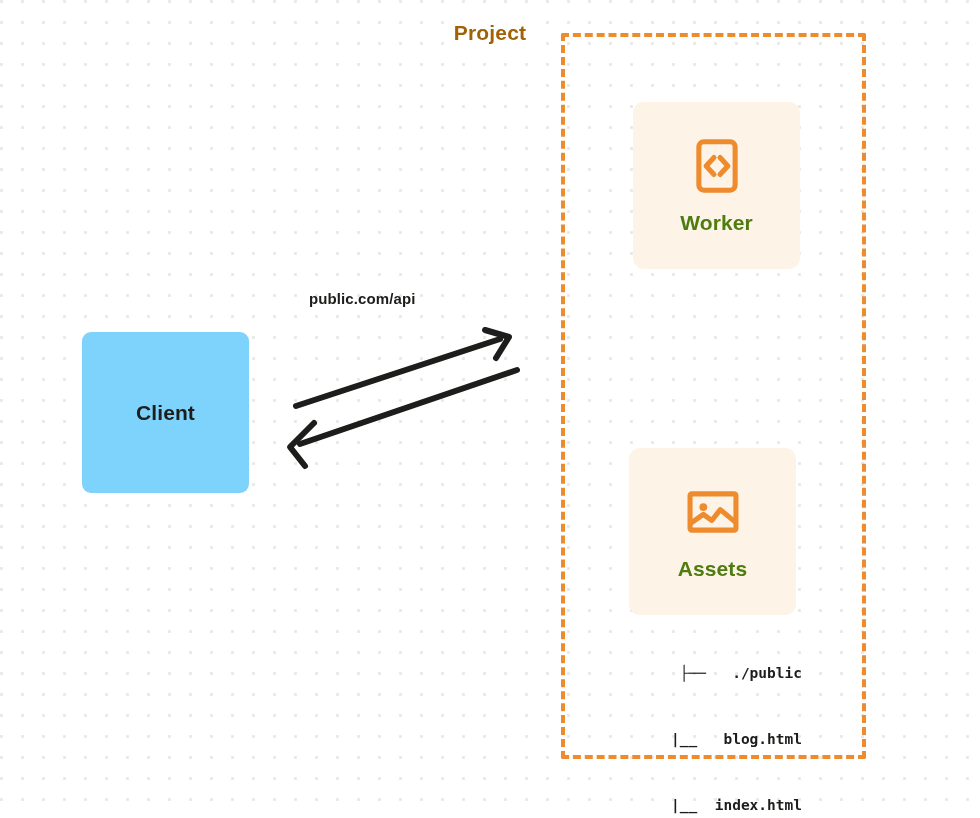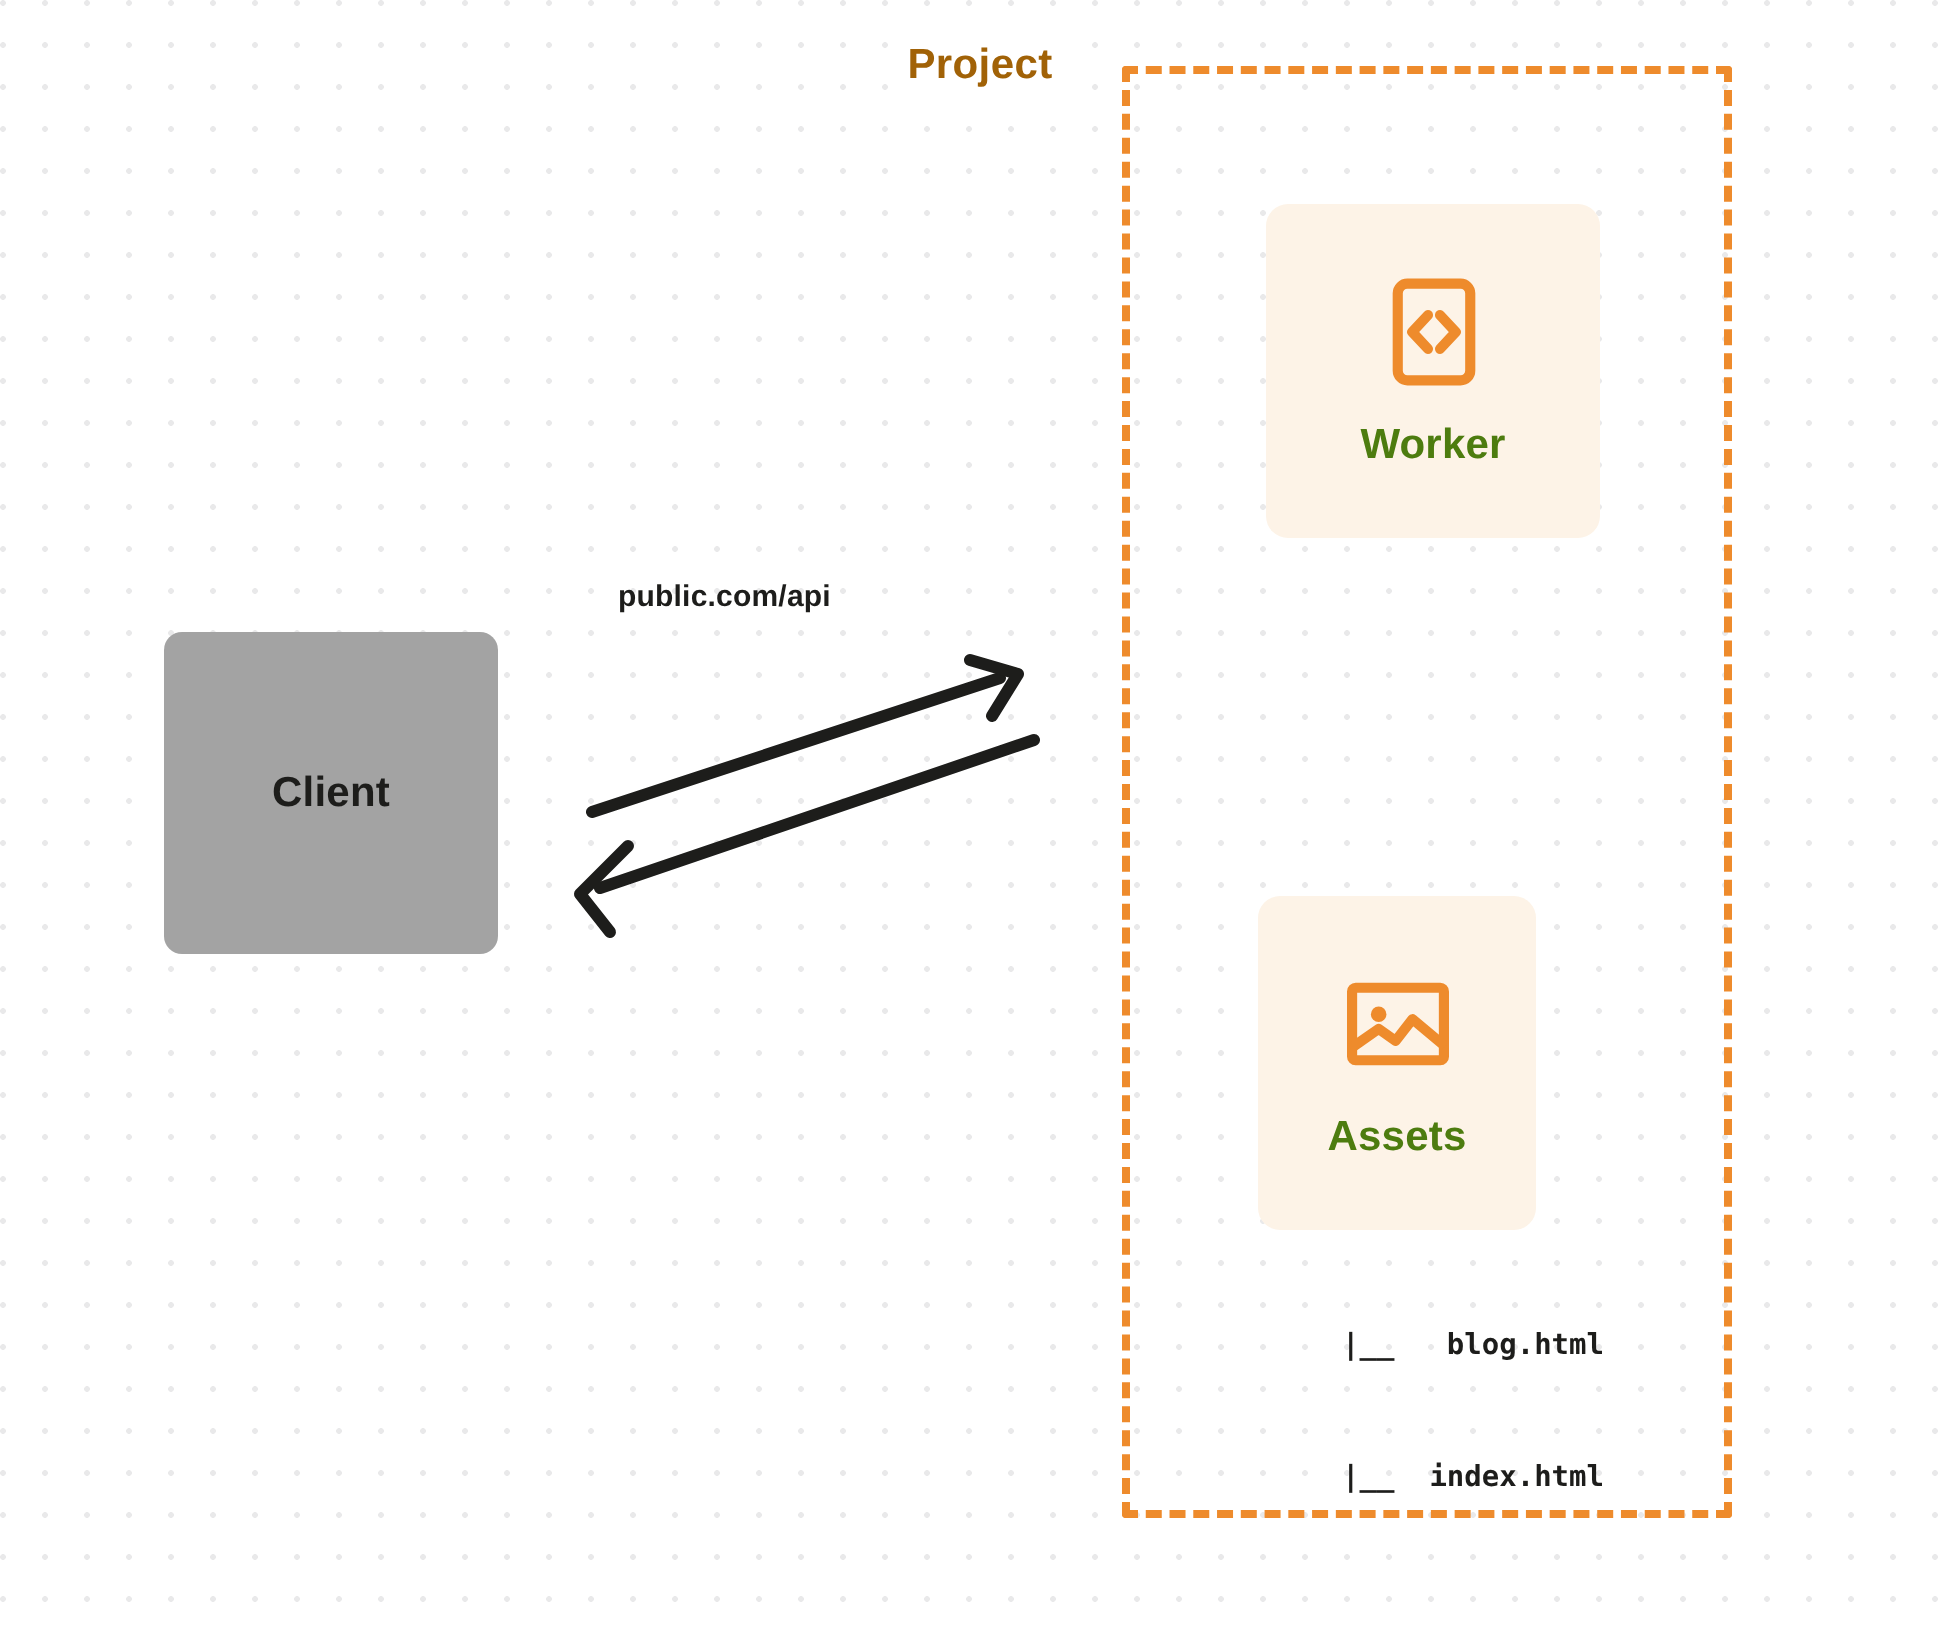--- a/index.html
+++ b/index.html
@@ -23,24 +23,24 @@
     position: absolute;
     inset: 0;
     width: 980px;
     height: 818px;
   }
 
   
   .client-node {
     position: absolute;
     left: 82px;
-    top: 316px;
+    top: 332px;
     width: 167px;
     height: 161px;
-    background: #a3a3a3;
+    background: #7dd3fc;
     border-radius: 9px;
     display: flex;
     align-items: center;
     justify-content: center;
   }
   .client-label {
     font-size: 21px;
     font-weight: bold;
     color: #1d1d1b;
     letter-spacing: 0.1px;
@@ -84,21 +84,21 @@
   }
   .card-worker {
     left: 633px;
     top: 102px;
     width: 167px;
     height: 167px;
   }
   .card-assets {
     left: 629px;
     top: 448px;
-    width: 139px;
+    width: 167px;
     height: 167px;
   }
   .card-icon {
     width: 58px;
     height: 58px;
     display: block;
   }
   .card-label {
     margin-top: 16px;
     font-size: 21px;
@@ -177,18 +177,19 @@
   <div class="service-card card-assets">
     <svg class="card-icon" viewBox="0 0 48 48">
       <rect x="5" y="9" width="38" height="30" rx="1.5" ry="1.5" fill="none" stroke="#ee8b2c" stroke-width="4.2"></rect>
       <circle cx="16" cy="20" r="3.2" fill="#ee8b2c"></circle>
       <polyline points="6,33 16,26 23,31 30,22 42,32" fill="none" stroke="#ee8b2c" stroke-width="4.2" stroke-linecap="round" stroke-linejoin="round"></polyline>
     </svg>
     <span class="card-label">Assets</span>
   </div>
 
   <div class="file-tree">
+    <span class="file-tree-row">├──   ./public</span>
     <span class="file-tree-row">  |__   blog.html</span>
     <span class="file-tree-row">  |__  index.html</span>
     
   </div>
 
 </div>
 
 </body></html>

